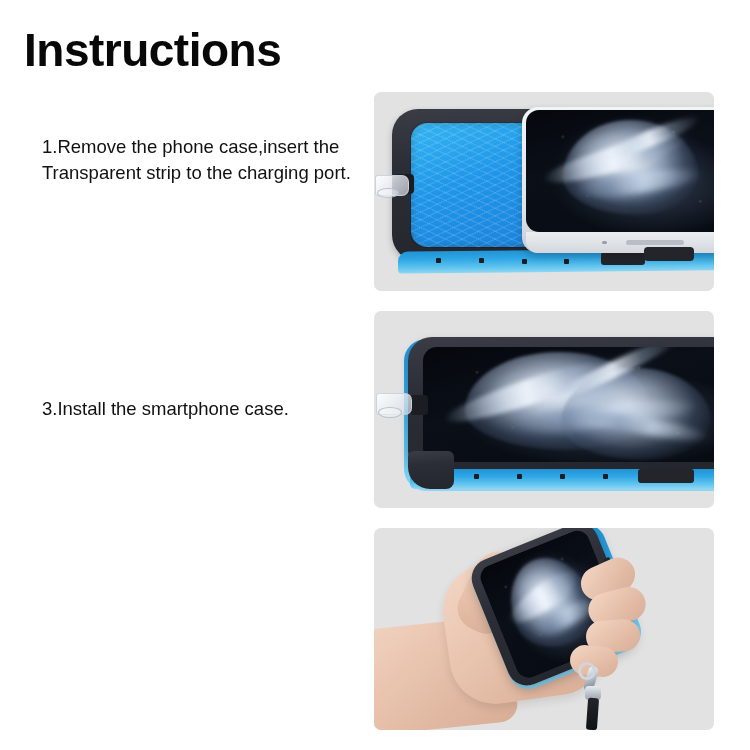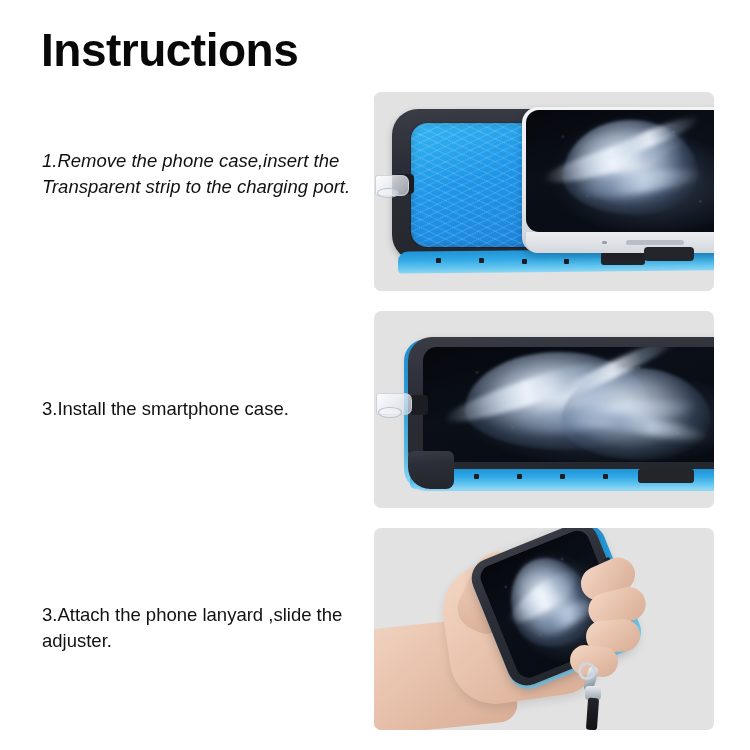--- a/index.html
+++ b/index.html
@@ -15,40 +15,40 @@
   #page {
     position: relative;
     width: 750px;
     height: 750px;
     background: #ffffff;
   }
 
   
   #page-title {
     position: absolute;
-    left: 41px;
+    left: 24px;
     top: 24px;
     font-size: 46px;
     font-weight: bold;
     letter-spacing: -0.5px;
     color: #080808;
     line-height: 1.15;
   }
 
   
   .step-text {
     position: absolute;
     left: 42px;
     width: 330px;
     font-size: 18.5px;
     line-height: 1.43;
     color: #111111;
     white-space: pre-line;
   }
-  #step-text-1 { top: 148px; font-style: italic; }
+  #step-text-1 { top: 134px; }
   #step-text-2 { top: 396px; }
   #step-text-3 { top: 602px; }
 
   
   .panel {
     position: absolute;
     left: 374px;
     width: 340px;
     background: #e2e2e2;
     border-radius: 7px;
@@ -265,21 +265,20 @@
       <div class="vent" style="left:100px; top:163px;"></div>
       <div class="vent" style="left:143px; top:163px;"></div>
       <div class="vent" style="left:186px; top:163px;"></div>
       <div class="vent" style="left:229px; top:163px;"></div>
       <div class="side-button" style="left:264px; top:158px; width:56px; height:14px;"></div>
 
       <div class="case-rubber" style="left:34px; top:140px; width:46px; height:38px; border-radius:6px 6px 8px 22px;"></div>
     </div>
   </div>
 
-  <div class="step-text" id="step-text-3">3.Attach the phone lanyard ,slide the adjuster.</div>
 
   <div class="panel" id="panel-3">
     <div class="panel-stage">
 
       <div class="hand-part" style="left:-40px; top:96px; width:180px; height:106px;
                   border-radius:0 30px 18px 0; transform: rotate(-6deg);"></div>
 
       <div class="hand-part" style="left:72px; top:32px; width:150px; height:140px;
                   border-radius:46px 38px 40px 46px; transform: rotate(-8deg);
                   box-shadow: 0 4px 10px rgba(0,0,0,0.10);"></div>

